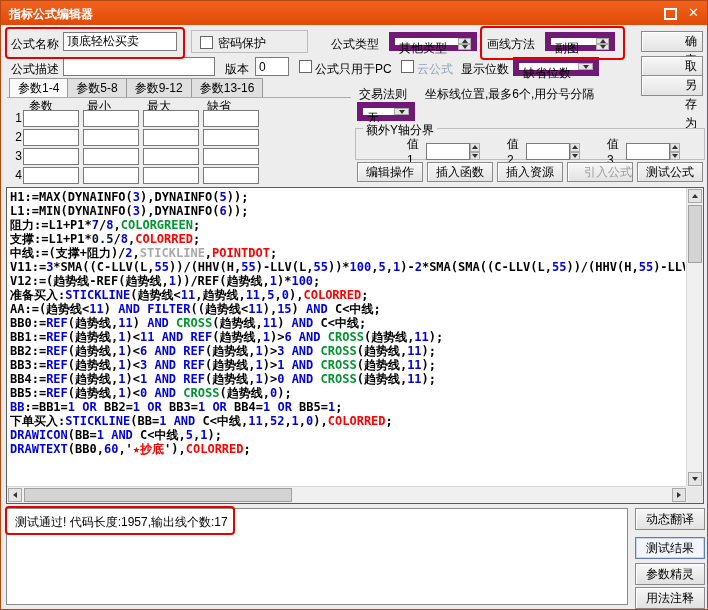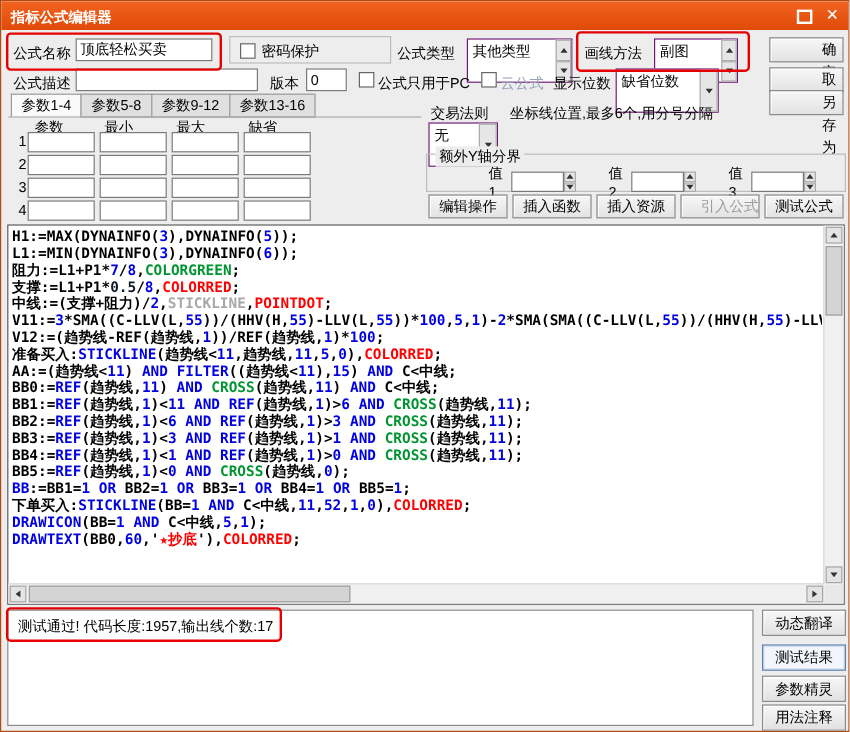--- a/index.html
+++ b/index.html
@@ -9,21 +9,21 @@
   .titlebar{position:absolute;left:0;top:0;right:0;height:24px;background:linear-gradient(#F2631F,#E04A07);}
   .title-text{position:absolute;left:8px;top:5px;color:#fff;font-weight:bold;font-size:12px;}
   .win-max{position:absolute;right:30px;top:7px;width:9px;height:8px;border:2px solid #fff;}
   .win-close{position:absolute;right:8px;top:4px;color:#fff;font-size:13px;font-weight:bold;cursor:default;}
   
   .lbl{position:absolute;white-space:nowrap;}
   .txt{position:absolute;border:1px solid #7A7A7A;background:#fff;font:12px "Liberation Sans","DejaVu Sans",sans-serif;padding:1px 3px;box-sizing:border-box;height:19px;outline:none;}
   .btn{position:absolute;height:21px;background:linear-gradient(#F7F7F7,#E3E3E3);border:1px solid #8A8A8A;box-shadow:inset 1px 1px 0 #fff;text-align:center;line-height:19px;box-sizing:border-box;cursor:default;padding-left:38px;}
   .checkbox{position:absolute;width:11px;height:11px;background:#fff;border:1px solid #666;}
   .groupframe{position:absolute;border:1px solid #BDBDBD;box-sizing:border-box;}
-  .combo{position:absolute;height:37px;background:#fff;border:1px solid #701a75;box-sizing:border-box;}
+  .combo{position:absolute;height:19px;background:#fff;border:6px solid #701a75;box-sizing:border-box;}
   .combo-text{position:absolute;left:4px;top:2px;white-space:nowrap;}
   .spinner{position:absolute;right:0px;top:0px;bottom:0px;width:13px;display:flex;flex-direction:column;}
   .spin-half{flex:1;background:#E6E6E6;border:1px solid #ABABAB;display:flex;align-items:center;justify-content:center;box-sizing:border-box;}
   .drop-arrow{position:absolute;right:0px;top:0px;bottom:0px;width:15px;background:#E6E6E6;border:1px solid #ABABAB;display:flex;align-items:center;justify-content:center;box-sizing:border-box;}
   .tri-up{display:inline-block;width:0;height:0;border-left:3px solid transparent;border-right:3px solid transparent;border-bottom:4px solid #333;}
   .tri-down{display:inline-block;width:0;height:0;border-left:3px solid transparent;border-right:3px solid transparent;border-top:4px solid #333;}
   .tri-left{display:inline-block;width:0;height:0;border-top:3px solid transparent;border-bottom:3px solid transparent;border-right:4px solid #333;}
   .tri-right{display:inline-block;width:0;height:0;border-top:3px solid transparent;border-bottom:3px solid transparent;border-left:4px solid #333;}
   
   .tab-strip{position:absolute;left:8px;top:77px;height:20px;display:flex;}
@@ -71,21 +71,21 @@
 <div class="window">
 
   <div class="titlebar">
     <span class="title-text">指标公式编辑器</span>
     <span class="win-max"></span>
     <span class="win-close">✕</span>
   </div>
 
   <span class="lbl" style="left:10px;top:35px;">公式名称</span>
   <input class="txt" style="left: 62px; top: 31px; width: 114px;" value="顶底轻松买卖">
-  <div class="groupframe" style="left:190px;top:29px;width:135px;height:23px;">
+  <div class="groupframe" style="left:190px;top:29px;width:117px;height:23px;">
     <span class="checkbox" style="left:8px;top:5px;"></span>
     <span class="lbl" style="left:26px;top:4px;">密码保护</span>
   </div>
   <span class="lbl" style="left:330px;top:35px;">公式类型</span>
   <div class="combo" style="left:388px;top:31px;width:88px;">
     <span class="combo-text">其他类型</span>
     <span class="spinner">
         <span class="spin-half">
           <i class="tri-up"></i>
         </span>

